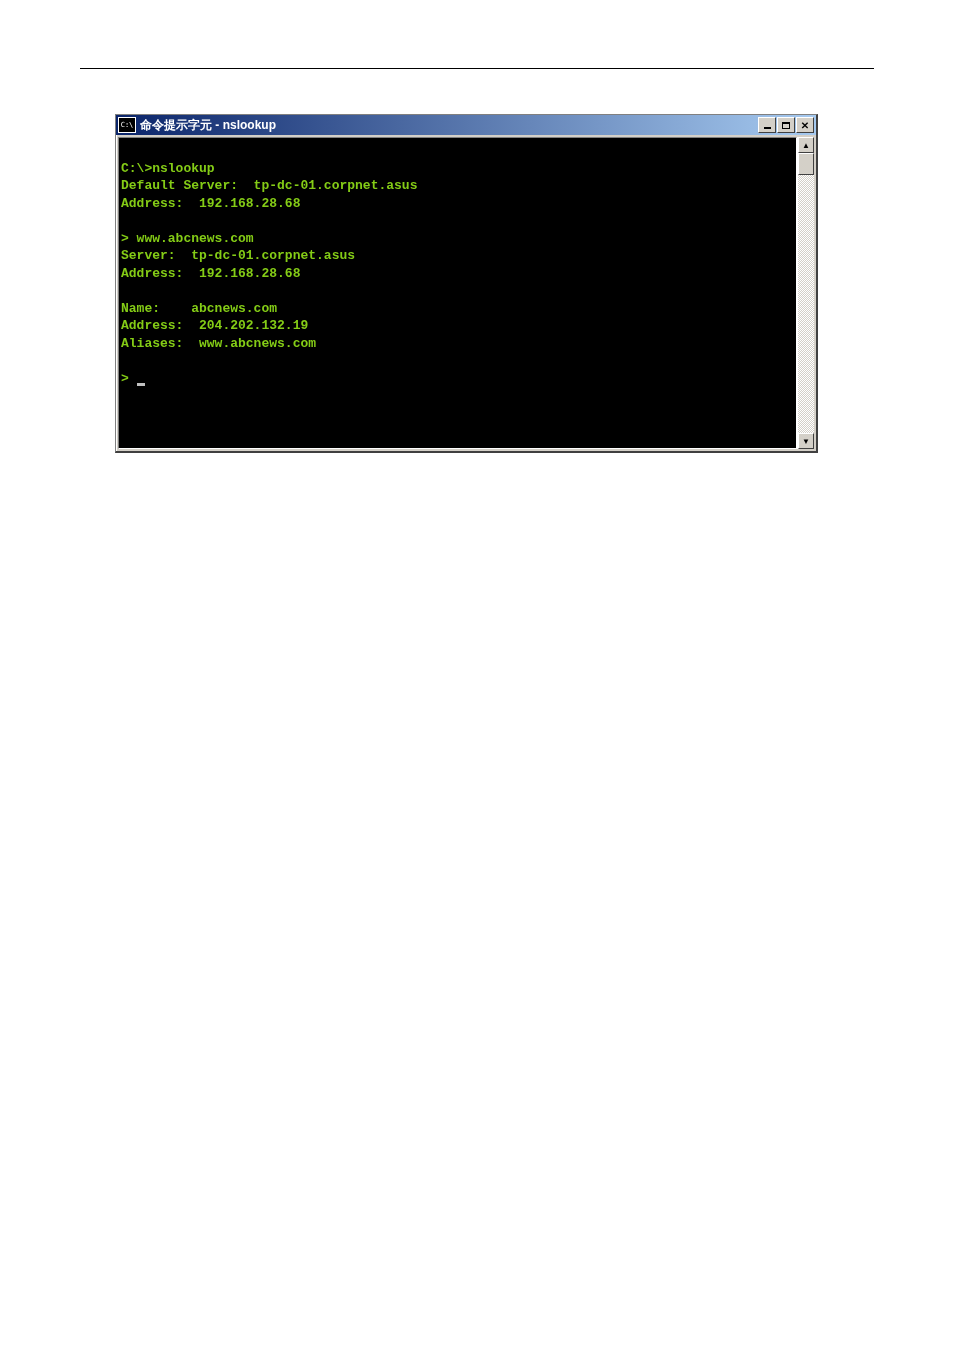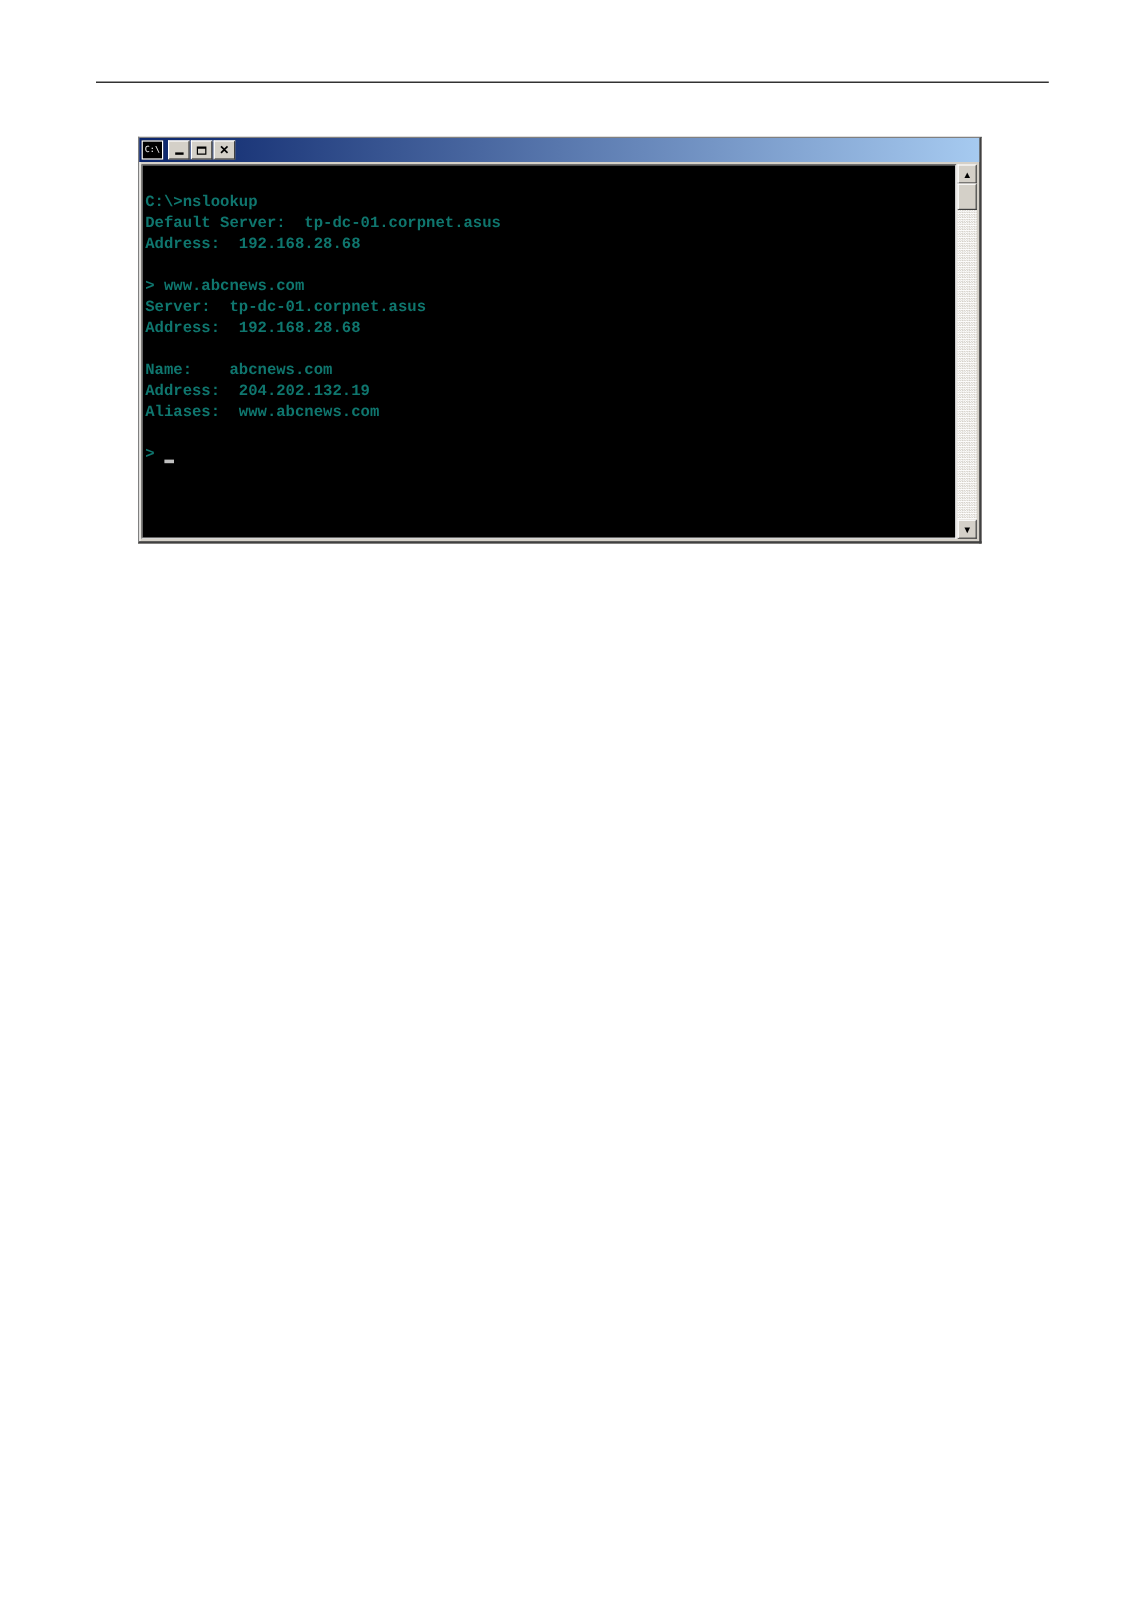--- a/index.html
+++ b/index.html
@@ -94,21 +94,21 @@
     .titlebar-btn.close {
       font-weight: bold;
       font-size: 10px;
     }
     .window-body {
       display: flex;
       padding: 2px;
     }
     .terminal {
       background: #000;
-      color: #0f766e;
+      color: #84cc16;
       font-family: 'Courier New', monospace;
       font-size: 13px;
       font-weight: bold;
       line-height: 1.35;
       padding: 4px 2px;
       flex: 1;
       height: 302px;
       border: 1px solid #808080;
       border-right-color: #fff;
       border-bottom-color: #fff;
@@ -161,20 +161,21 @@
   </style>
 </head>
 <body>
 
 <div class="page-container">
   <hr class="horizontal-rule">
 
   <div class="window">
     <div class="titlebar">
       <span class="titlebar-icon">C:\</span>
+      <span class="titlebar-text">命令提示字元 - nslookup</span>
       <div class="titlebar-buttons">
         <div class="titlebar-btn minimize"></div>
         <div class="titlebar-btn maximize"></div>
         <div class="titlebar-btn close">✕</div>
       </div>
     </div>
     <div class="window-body">
       <div class="terminal"><span></span>
 <span>C:\&gt;nslookup</span>
 <span>Default Server:  tp-dc-01.corpnet.asus</span>

